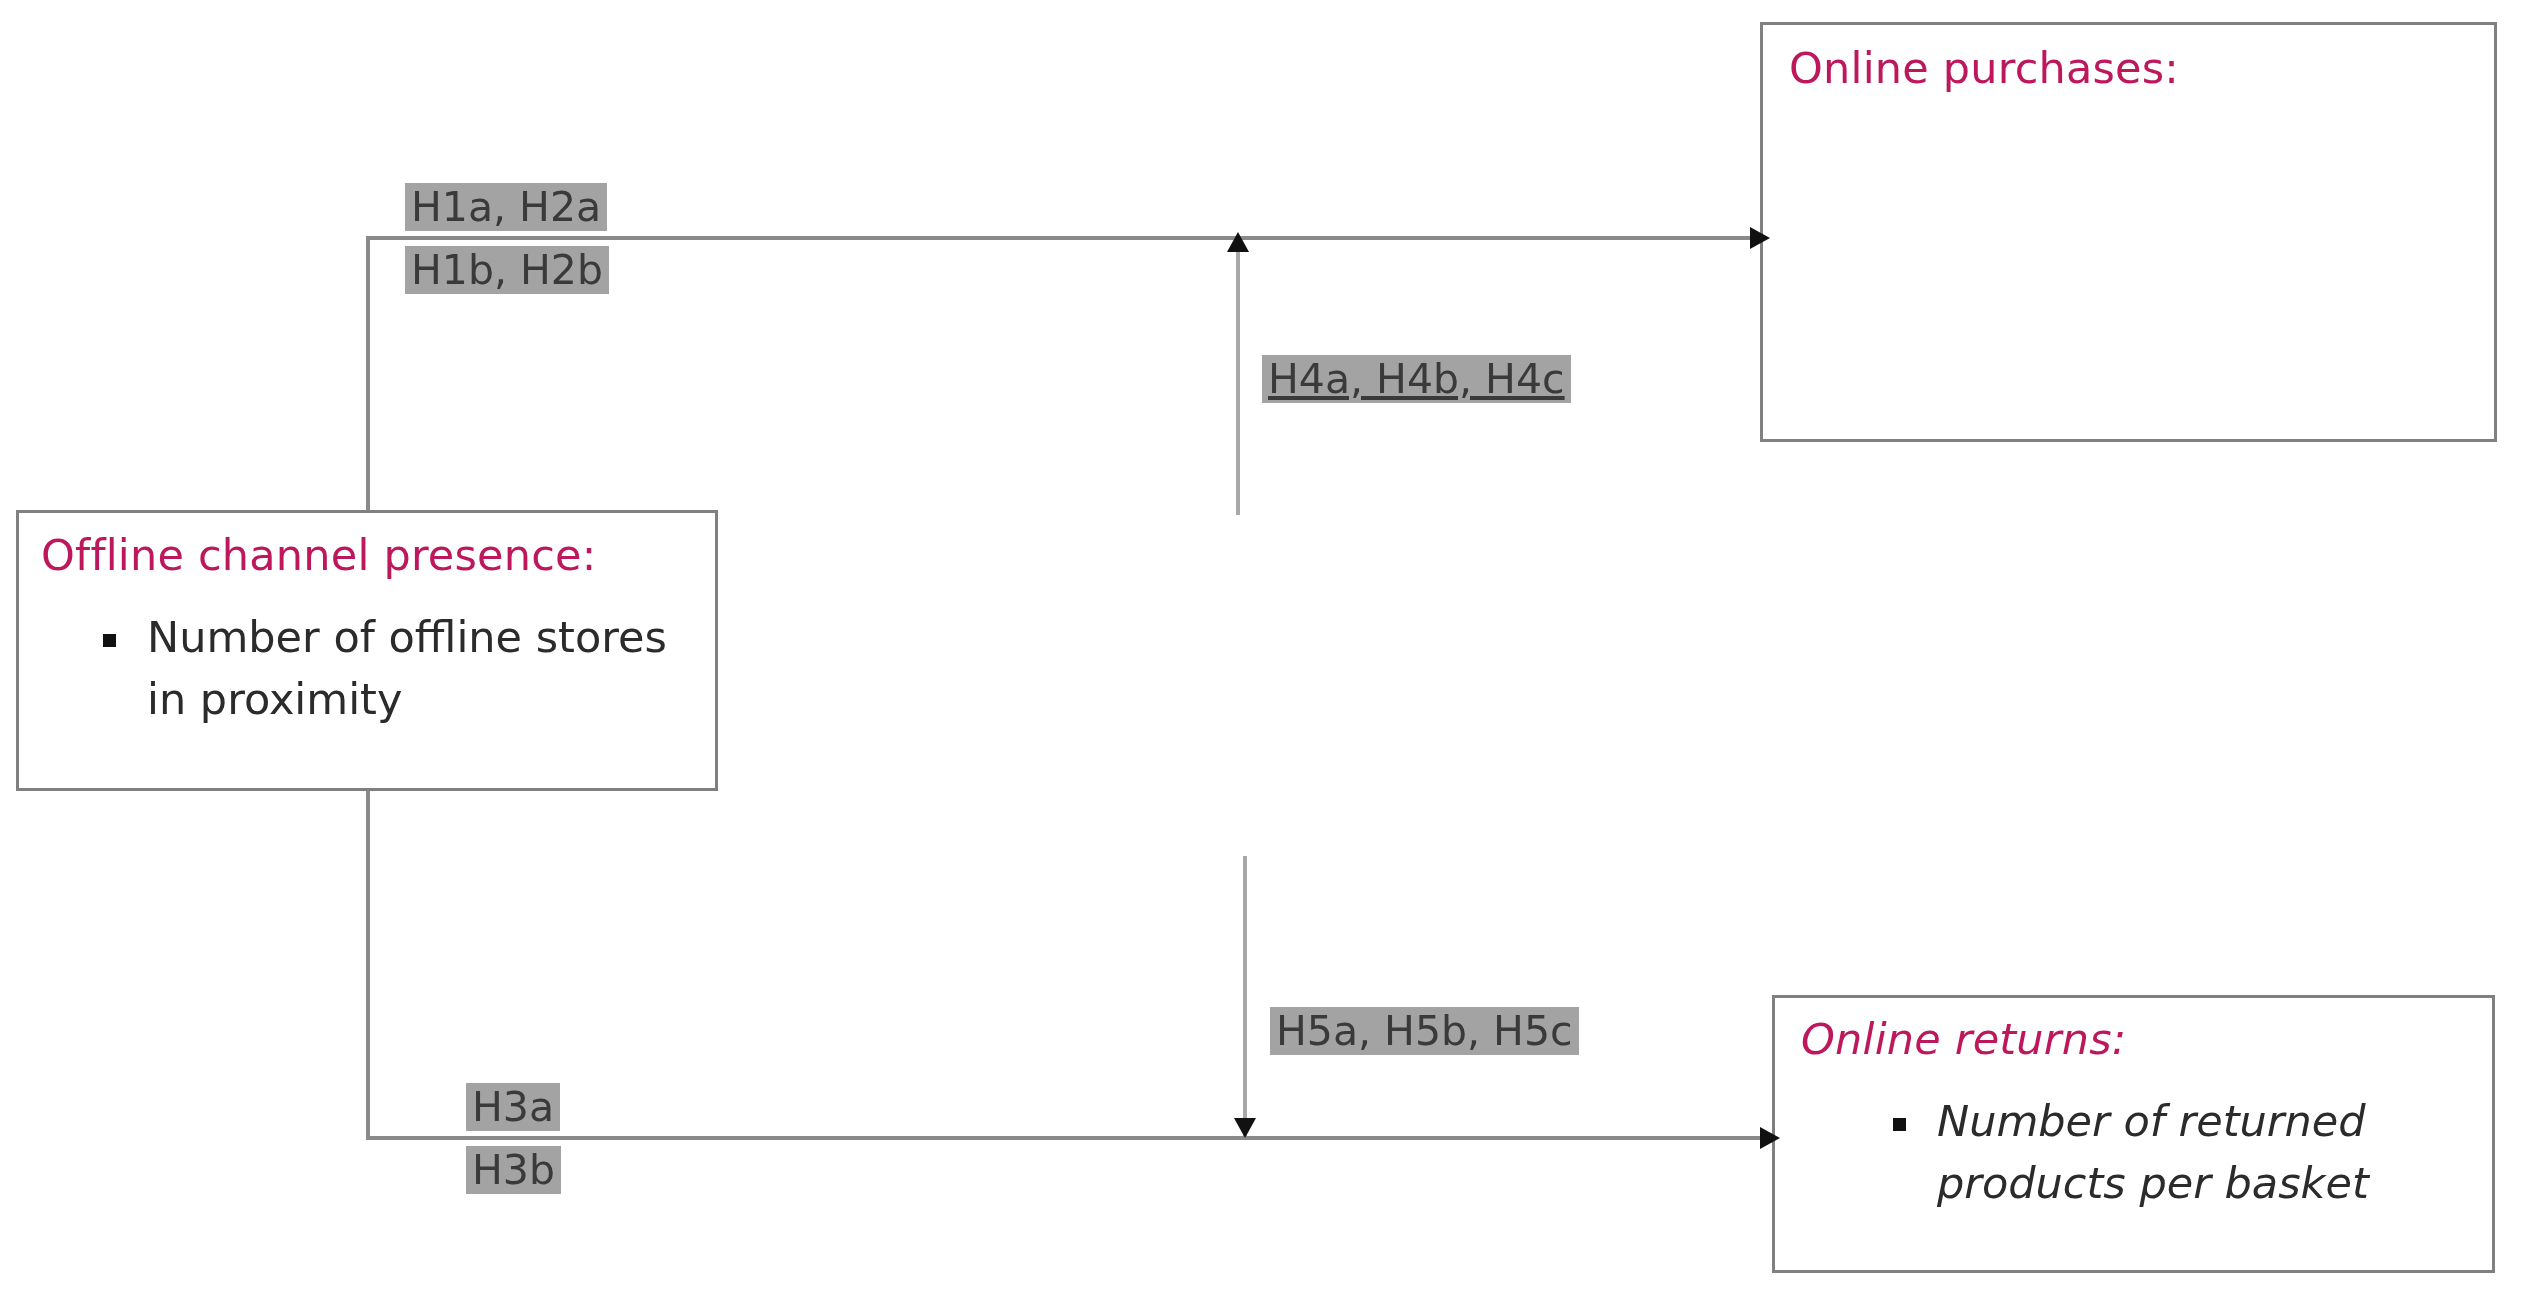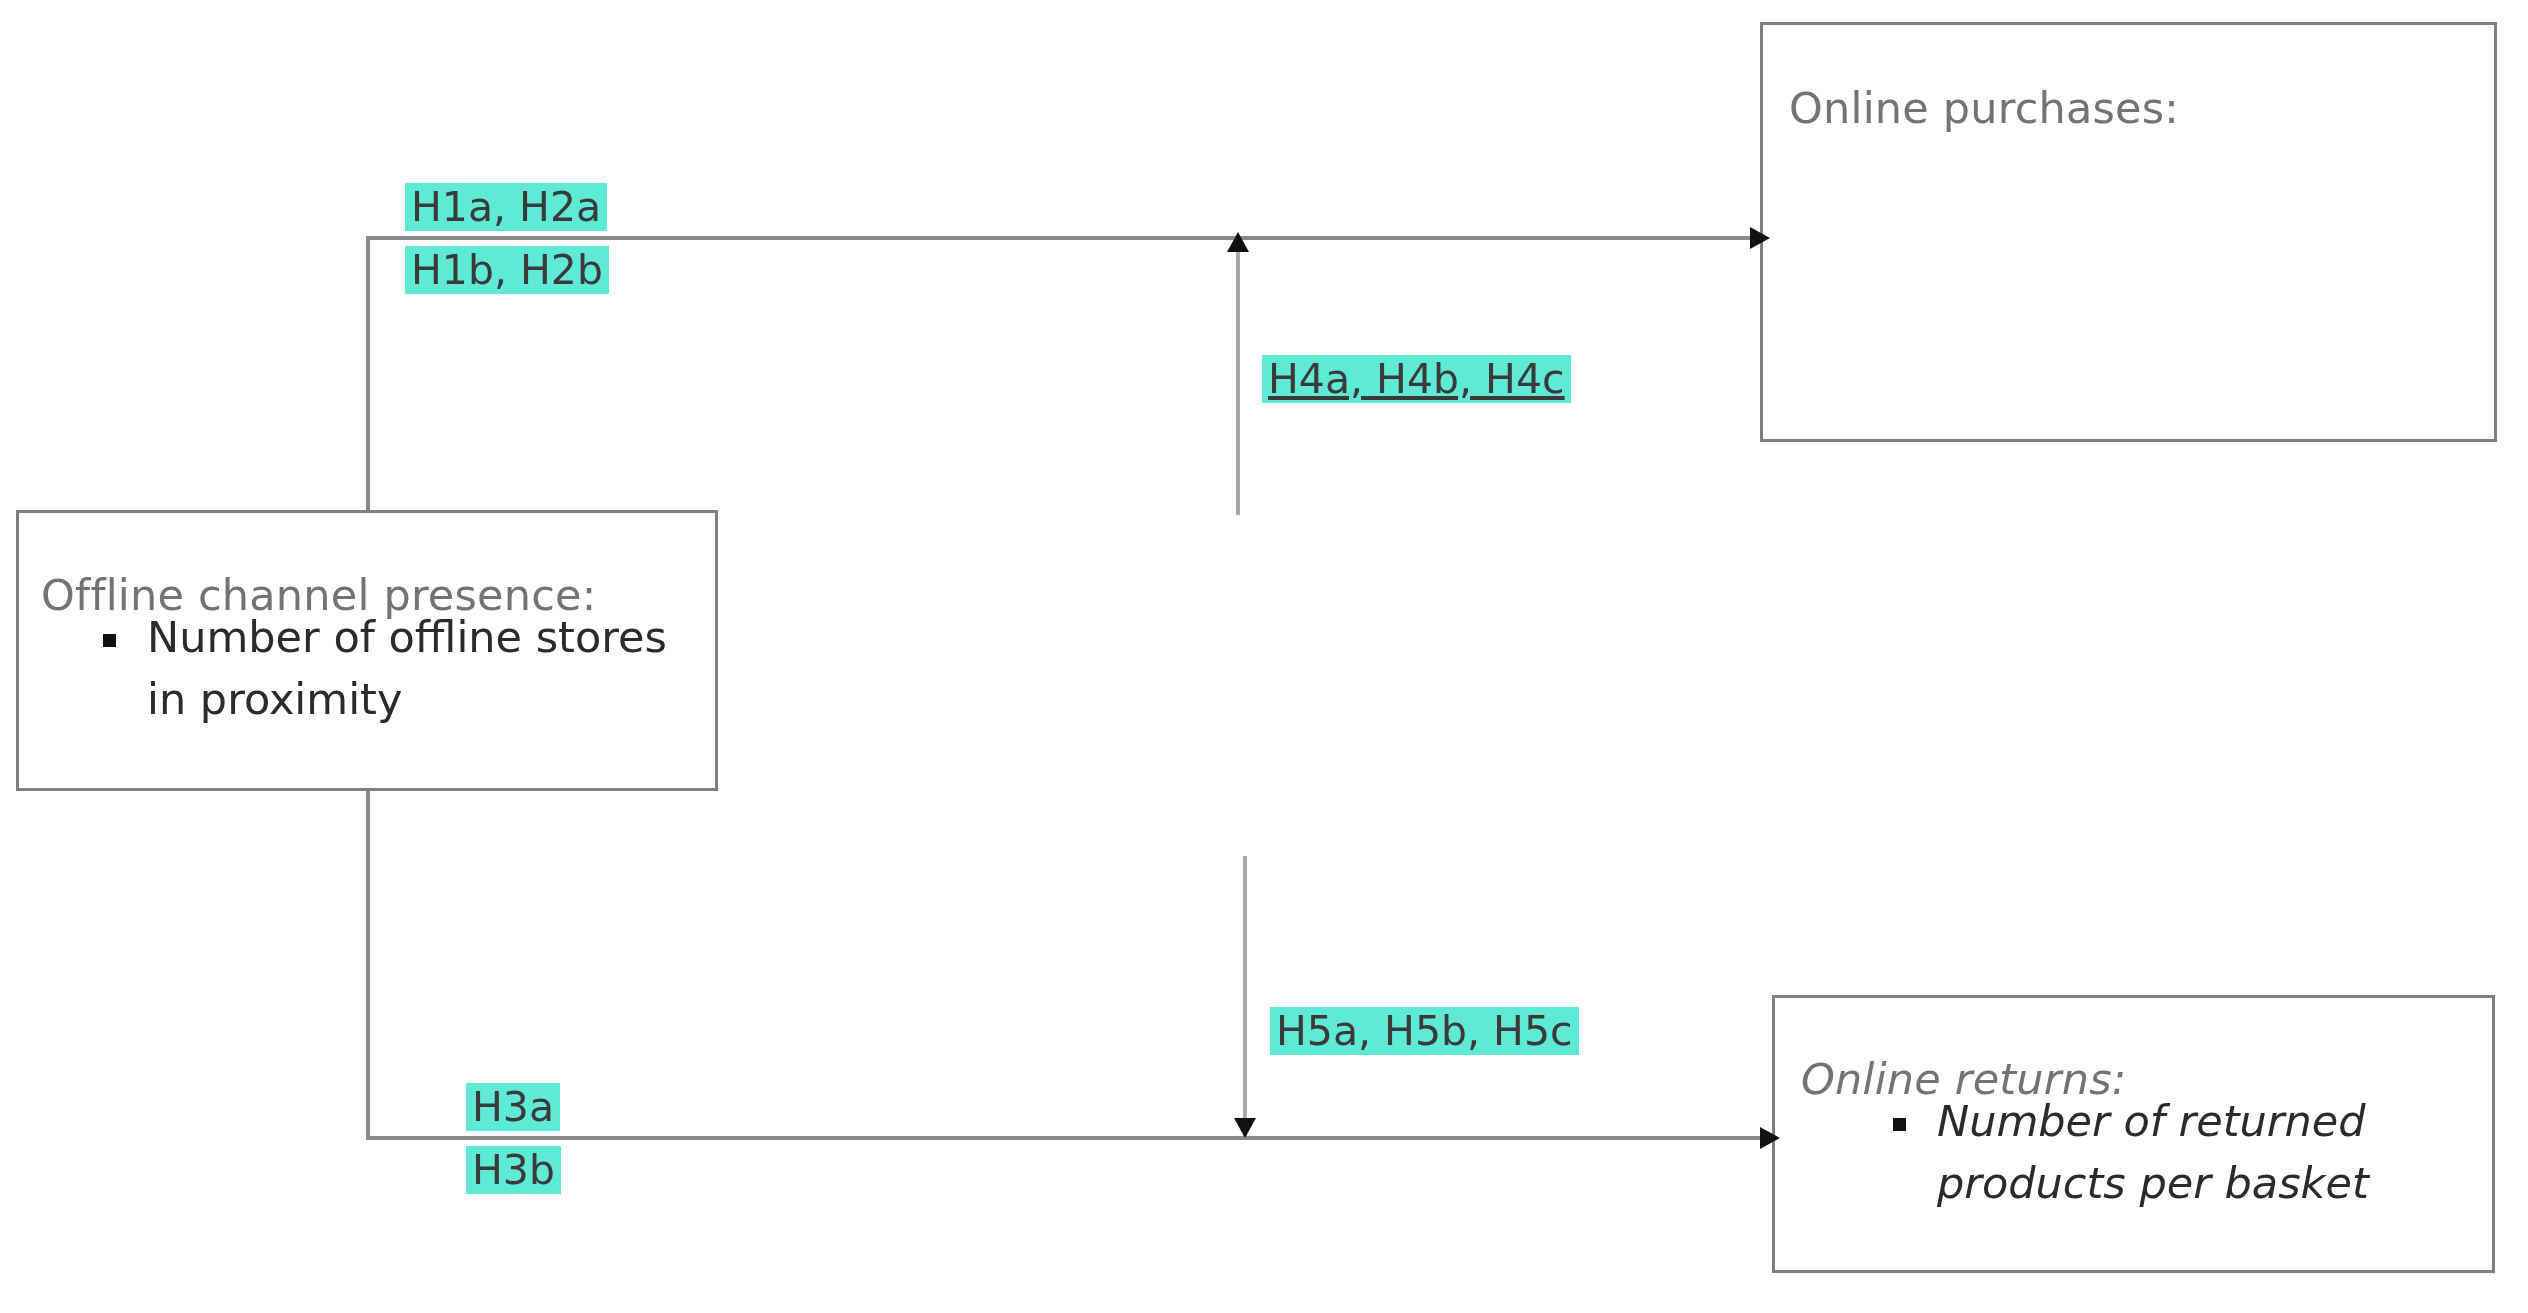--- a/index.html
+++ b/index.html
@@ -18,24 +18,23 @@
   .box {
     position: absolute;
     box-sizing: border-box;
     border: 3px solid #808080;
     background: #ffffff;
     z-index: 5;
   }
   .box-title {
     position: absolute;
     font-size: 43px;
-    color: #737373;
+    color: #be185d;
     letter-spacing: 0.2px;
     white-space: nowrap;
-    margin-top: 40px;
   }
   .bullets {
     position: absolute;
     margin: 0;
     padding: 0;
     list-style: none;
   }
   .bullets li {
     position: relative;
     font-size: 43px;
@@ -95,21 +94,21 @@
     border-left: 11px solid transparent;
     border-right: 11px solid transparent;
     border-top: 20px solid #111111;
     z-index: 6;
   }
   .hyp {
     position: absolute;
     font-size: 41px;
     color: #3a3a3a;
     white-space: nowrap;
-    background: #5eead4;
+    background: #a3a3a3;
     padding: 0 6px;
     z-index: 4;
     text-align: center;
   }
 </style>
 </head>
 <body>
 
 <div id="canvas">
 

